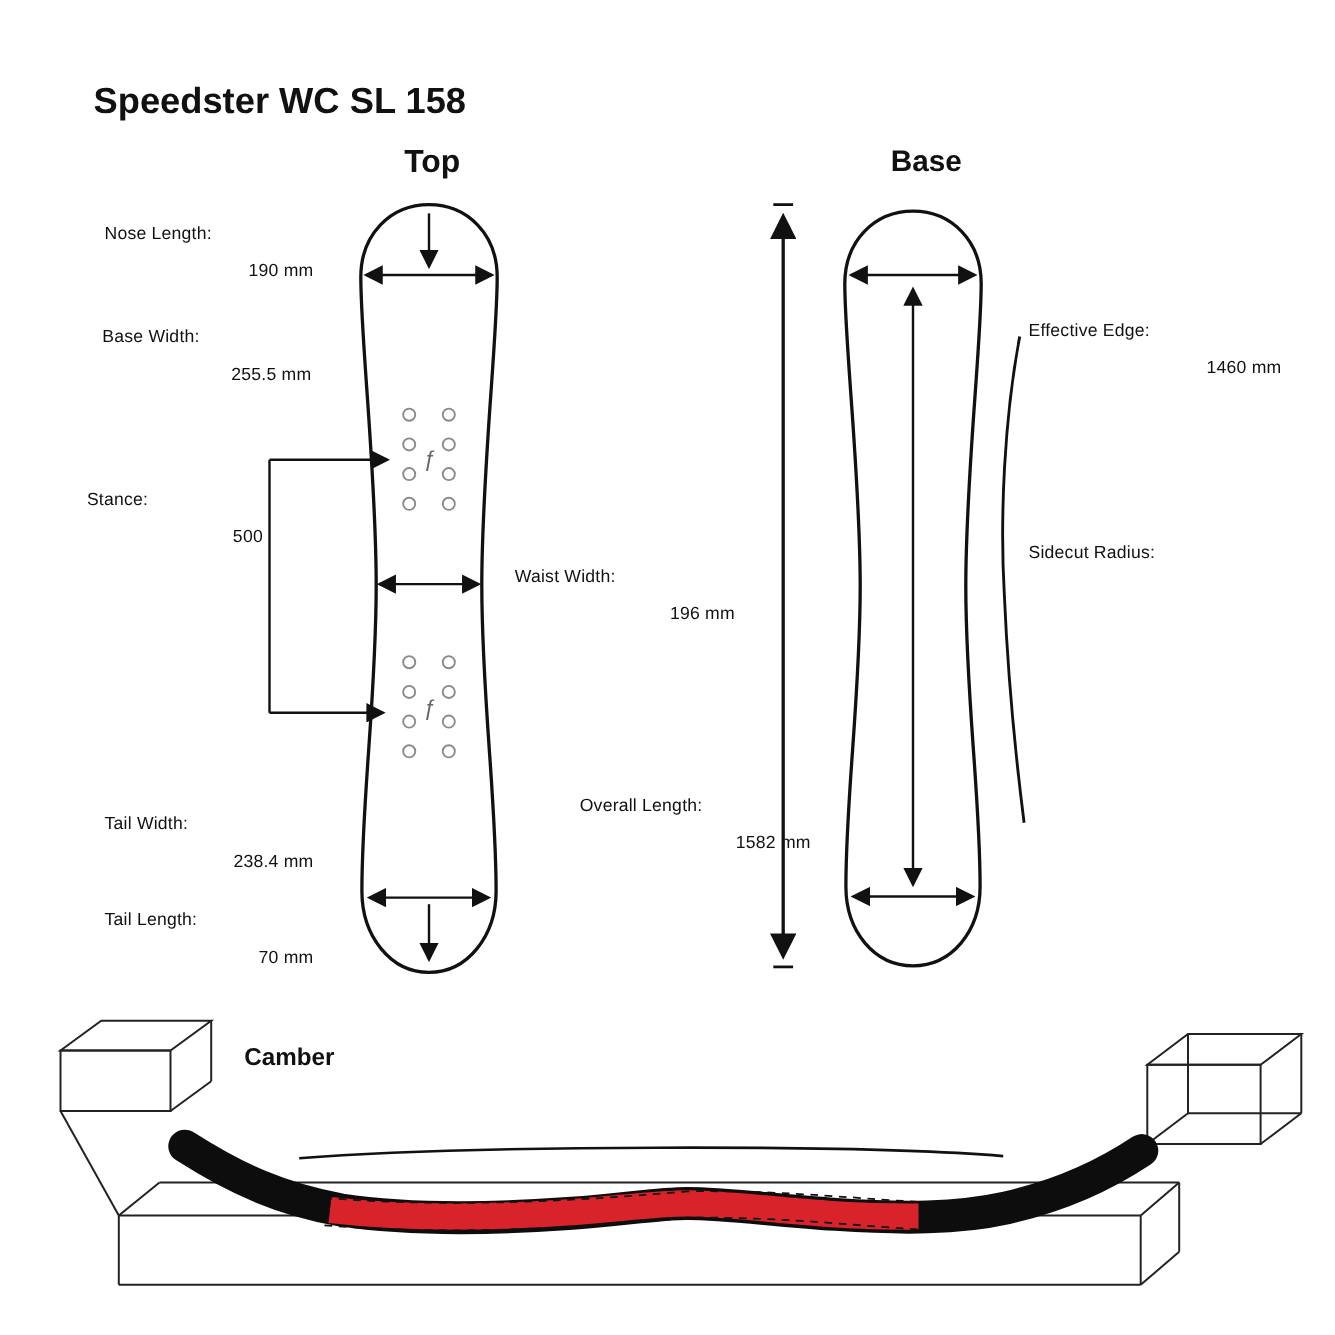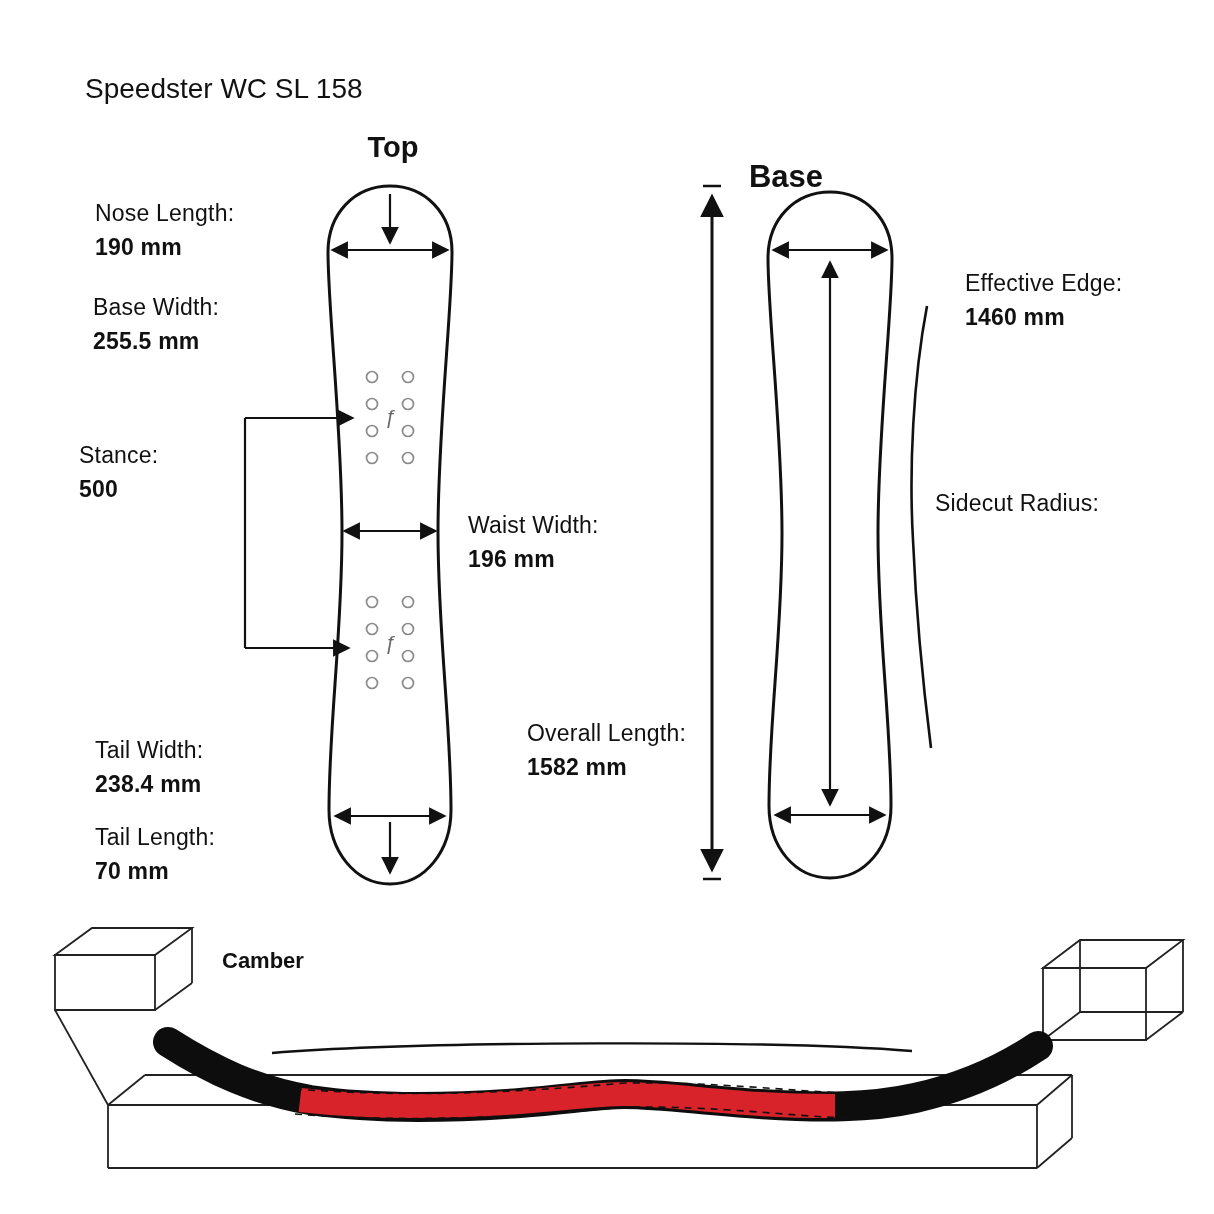--- a/index.html
+++ b/index.html
@@ -2,34 +2,34 @@
 <html><head>
 <meta charset="utf-8">
 <style>
   html,body { margin:0; padding:0; background:#ffffff; }
   #canvas {
     position:relative; width:1214px; height:1214px; background:#ffffff;
     font-family:"Liberation Sans", sans-serif; color:#111111; overflow:hidden;
   }
   #diagram-svg { position:absolute; left:0; top:0; }
   .txt { position:absolute; }
-  .spec { font-size:23px; font-weight:500; line-height:34px; letter-spacing:0.2px; }
-  .spec .val { font-weight:700; }
-  #title       { left:85px;  top:73px;  font-size:28px; font-weight:400; }
+  .spec { font-size:16px; font-weight:500; line-height:34px; letter-spacing:0.2px; }
+  .spec .val { font-weight:400;text-align:right; }
+  #title       { left:85px;  top:73px;  font-size:33px; font-weight:700; }
   #top-label   { left:393px; top:131px; font-size:29px; font-weight:700; transform:translateX(-50%); }
-  #base-label  { left:786px; top:131px; font-size:31px; font-weight:700; transform:translateX(-50%);margin-top:28px; }
+  #base-label  { left:842px; top:131px; font-size:27px; font-weight:700; transform:translateX(-50%); }
   #camber-label{ left:222px; top:948px; font-size:22px; font-weight:700; }
   #spec-nose-length    { left:95px;  top:196px; width:190px; }
   #spec-nose-width     { left:93px;  top:290px; width:190px; }
   #spec-stance         { left:79px;  top:438px; width:160px; }
   #spec-stance-setback { left:93px;  top:551px; width:130px; }
   #spec-waist-width    { left:468px; top:508px; width:200px; }
   #spec-tail-width     { left:95px;  top:733px; width:190px; }
   #spec-tail-length    { left:95px;  top:820px; width:190px; }
-  #spec-effective-edge { left:935px; top:266px; width:230px;margin-left:30px; }
+  #spec-effective-edge { left:935px; top:284px; width:230px; }
   #spec-sidecut-radius { left:935px; top:486px; width:230px; }
   #spec-overall-length { left:527px; top:716px; width:210px; }
 </style>
 </head>
 <body>
 
 <div id="canvas">
 
   <svg id="diagram-svg" width="1214" height="1214" viewBox="0 0 1214 1214">
     <defs>

